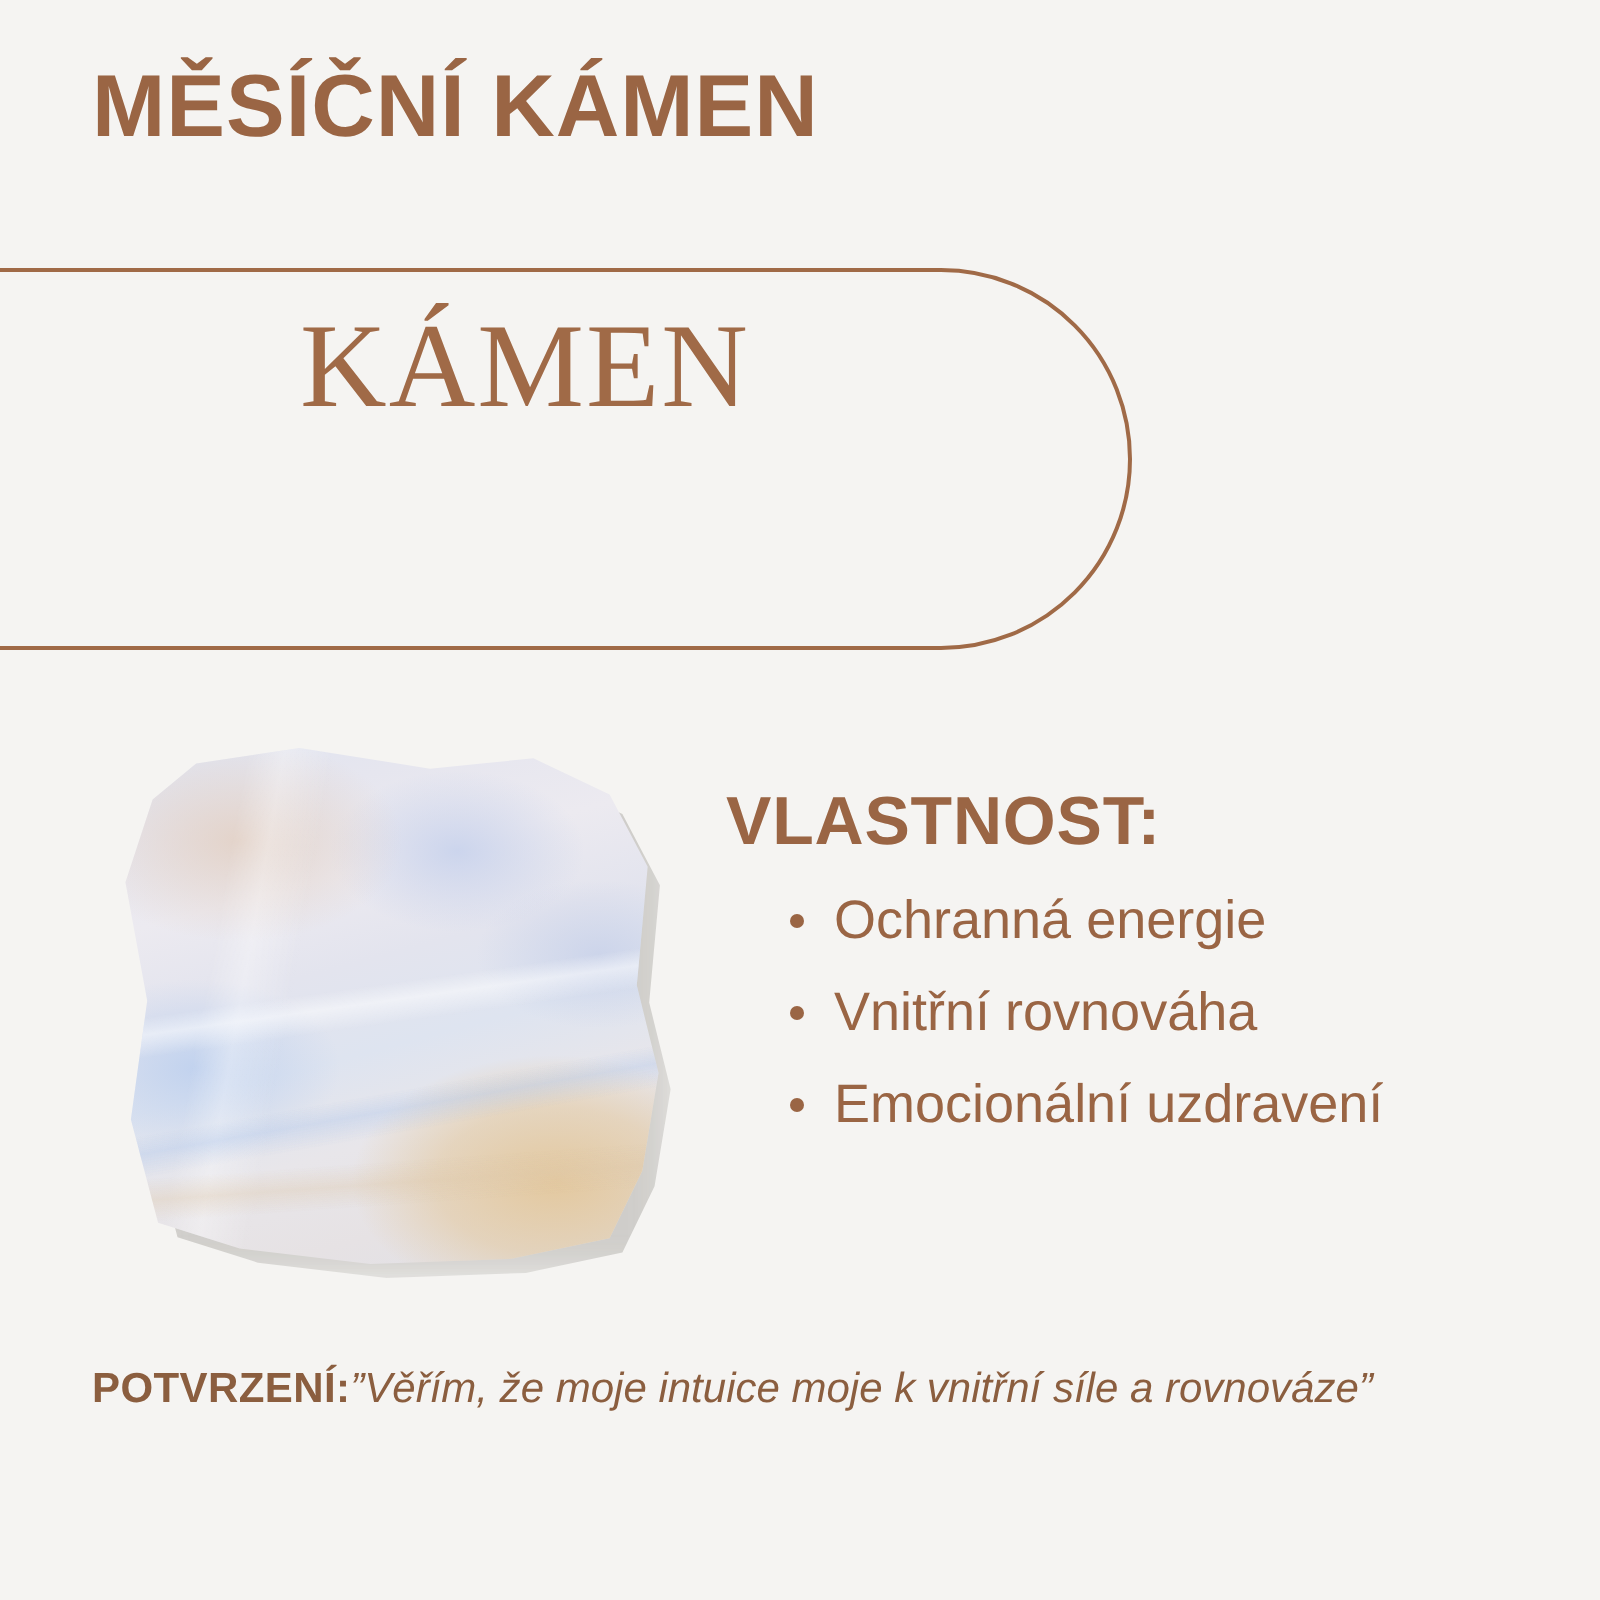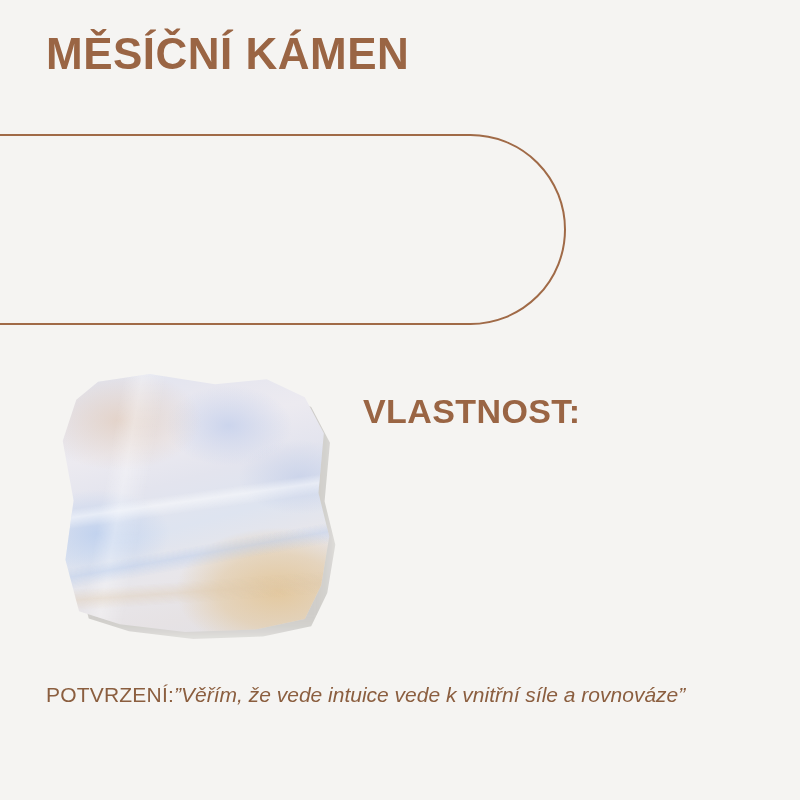--- a/index.html
+++ b/index.html
@@ -169,51 +169,66 @@
     position: absolute;
     left: 46px;
     top: 678px;
     width: 700px;
     font-family: "Liberation Sans", sans-serif;
     font-size: 21px;
     line-height: 33px;
     color: #8b5e3f;
   }
   #poster .affirm .label {
-    font-weight: normal;
+    font-weight: bold;
     font-style: normal;
     color: #8b5e3f;
     letter-spacing: 0.2px;
     text-align: right;
   }
   #poster .affirm .quote {
     font-style: italic;
     color: #8b5e3f;
   }
 </style>
 </head>
 <body>
 
 <div id="poster">
 
   <div class="main-title">MĚSÍČNÍ KÁMEN</div>
 
   <div class="pill-box"></div>
 
   <div class="pill-text">
+    <span class="line">KÁMEN</span>
   </div>
 
   <div class="stone-wrap">
     <div class="stone-shadow"></div>
     <div class="stone">
       <div class="stone-streaks"></div>
     </div>
   </div>
 
   <div class="props">
     <div class="props-heading">VLASTNOST:</div>
+    <ul class="props-list">
+      <li>
+        <span class="bullet"></span>
+        <span>Ochranná energie</span>
+      </li>
+      <li>
+        <span class="bullet"></span>
+        <span>Vnitřní rovnováha</span>
+      </li>
+      <li>
+        <span class="bullet"></span>
+        <span>Emocionální uzdravení</span>
+      </li>
+    </ul>
   </div>
 
   <div class="affirm">
-    <span class="label">POTVRZENÍ:</span><span class="quote">”Věřím, že vede intuice vede k vnitřní síle a rovnováze”</span>
+    <span class="label">POTVRZENÍ:</span><span class="quote">”Věřím, že moje intuice moje k vnitřní síle a rovnováze”</span>
   </div>
 
 </div>
 
 </body></html>

